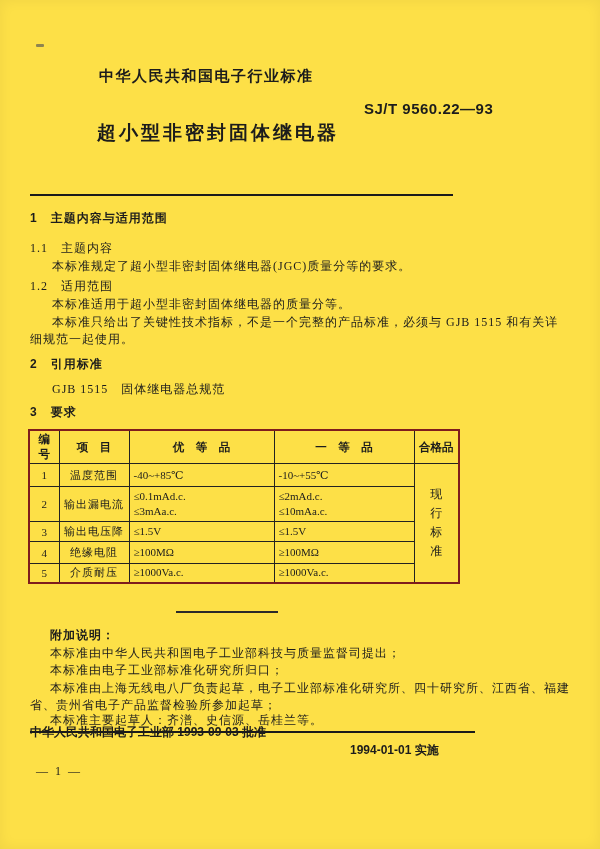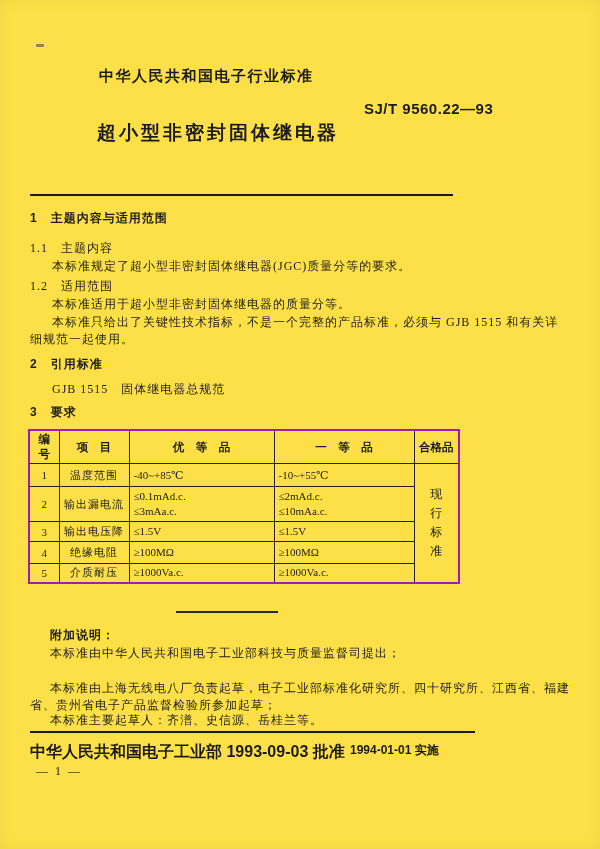--- a/index.html
+++ b/index.html
@@ -38,21 +38,21 @@
   .s12c{left:30px;top:331px;}
   .s2{left:30px;top:356px;}
   .s2b{left:52px;top:381px;}
   .s3{left:30px;top:404px;}
 
   table.spec-table{
     position:absolute;left:28px;top:429px;
     border-collapse:collapse;table-layout:fixed;
     width:430px;
     font-size:11px;
-    border:2px solid #a21caf;
+    border:2px solid #7f1d1d;
   }
   table.spec-table th,table.spec-table td{
     border:1px solid #222;
     padding:1px 4px;
     overflow:hidden;
   }
   table.spec-table th{font-weight:bold;text-align:center;font-size:11.5px;}
   .h-row{height:23px}
   .r1{height:23px}.r2{height:35px}.r3{height:20px}.r4{height:22px}.r5{height:19px}
   td.c-no{text-align:center;}
@@ -61,21 +61,21 @@
   td.c-qual{text-align:center;vertical-align:middle;}
   .vtext{width:14px;margin:0 auto;word-break:break-all;line-height:19px;font-size:12px;letter-spacing:0;}
 
   .notes-h{left:50px;top:627px;}
   .n1{left:50px;top:645px;}
   .n2{left:50px;top:662px;}
   .n3{left:50px;top:680px;}
   .n4{left:30px;top:697px;}
   .n5{left:50px;top:712px;}
 
-  .footer-left{left:30px;top:742px;font-size:16px;font-weight:bold;}
+  .footer-left{left:30px;top:724px;font-size:12px;font-weight:bold;}
   .footer-right{left:350px;top:742px;font-size:12px;font-weight:bold;}
   .page-no{left:36px;top:764px;font-size:12px;letter-spacing:2px;}
 </style>
 </head>
 <body>
 
 <div class="page">
 
   <div class="speck"></div>
 
@@ -153,20 +153,21 @@
         <td class="c-val">≥1000Va.c.</td>
         <td class="c-val">≥1000Va.c.</td>
       </tr>
     </tbody>
   </table>
 
   <div class="mid-rule"></div>
 
   <div class="abs heiti h1 notes-h">附加说明：</div>
   <div class="abs body-txt n1">本标准由中华人民共和国电子工业部科技与质量监督司提出；</div>
+  <div class="abs body-txt n2">本标准由电子工业部标准化研究所归口；</div>
   <div class="abs body-txt n3">本标准由上海无线电八厂负责起草，电子工业部标准化研究所、四十研究所、江西省、福建</div>
   <div class="abs body-txt n4">省、贵州省电子产品监督检验所参加起草；</div>
   <div class="abs body-txt n5">本标准主要起草人：齐潽、史信源、岳桂兰等。</div>
 
   <div class="footer-rule"></div>
   <div class="abs heiti footer-left">中华人民共和国电子工业部 1993-09-03 批准</div>
   <div class="abs heiti footer-right">1994-01-01 实施</div>
   <div class="abs page-no">— 1 —</div>
 
 </div>

